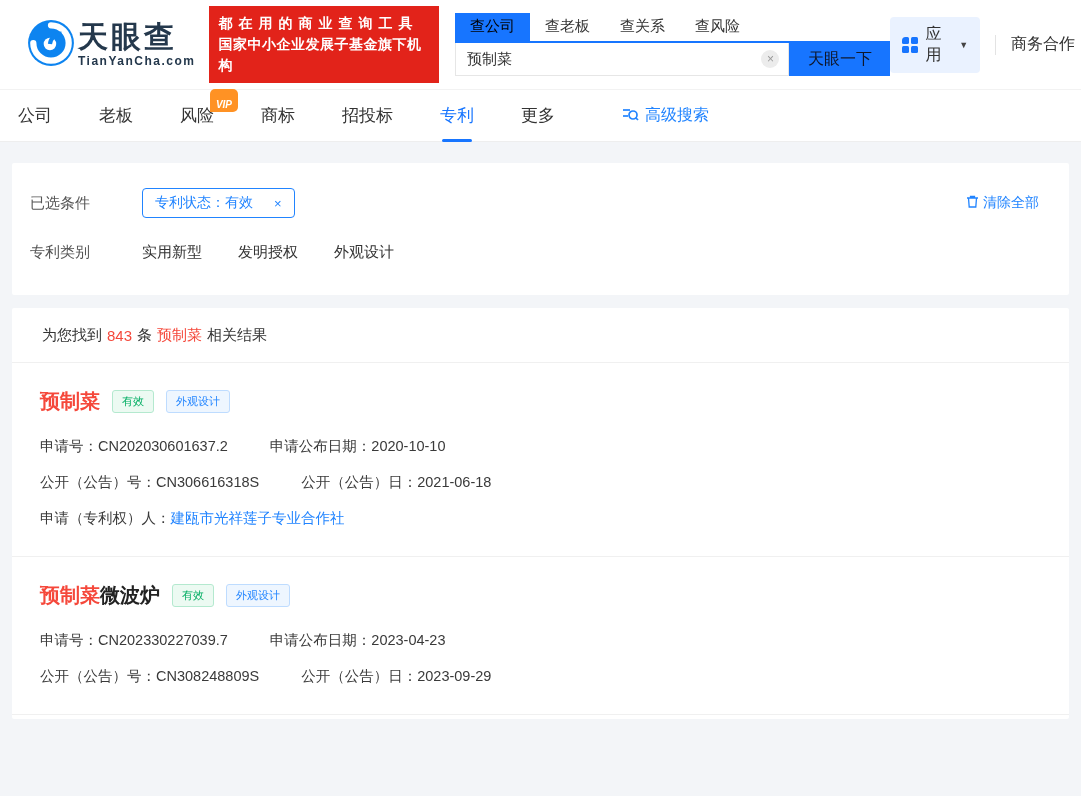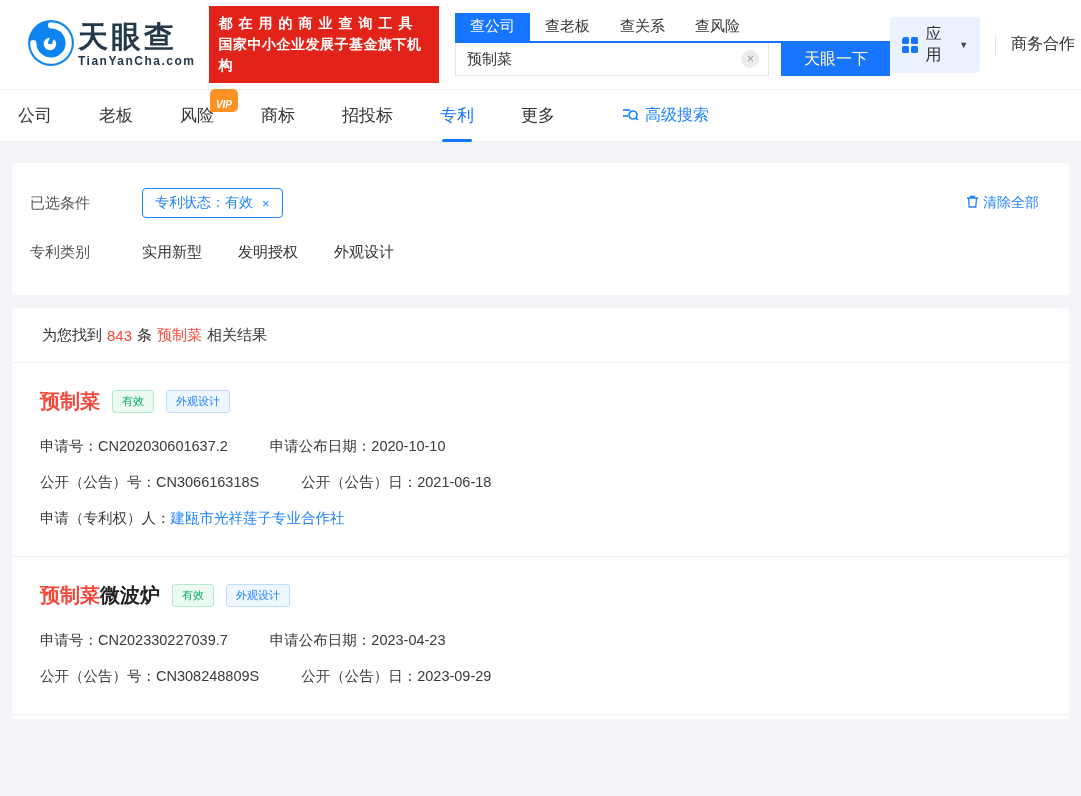--- a/index.html
+++ b/index.html
@@ -14,30 +14,30 @@
   .logo-brand { font-size:30px; font-weight:bold; color:#24384c; letter-spacing:3px; line-height:32px; }
   .logo-domain { font-size:12px; font-weight:bold; color:#24384c; letter-spacing:1.5px; margin-top:1px; }
   .banner { background:#e2231a; color:#fff; margin-left:14px; padding:7px 9px;
     font-weight:bold; font-size:14px; line-height:21px; }
   .banner-line1 { letter-spacing:6px; }
   .banner-line2 { letter-spacing:0.5px; }
 
   .search-block { margin-left:16px; width:448px; }
   .search-tabs { display:flex; border-bottom:2px solid #1775ff; }
   .search-tab { font-size:15px; color:#333; padding:4px 15px 5px; cursor:pointer; }
-  .search-tab.active { background:#1775ff; color:#ffffff; }
+  .search-tab.active { background:#1775ff; color:#000000; }
   .search-row { display:flex; height:33px; }
   .search-input-wrap { flex:1; display:flex; align-items:center; background:#fff;
     border:1px solid #e6e6e6; border-top:none; padding:0 9px 0 11px; }
   .search-input { flex:1; border:none; outline:none; font-size:15px; color:#333;
     font-family:inherit; }
   .clear-btn { width:18px; height:18px; border-radius:50%; background:#ececec; color:#999;
     font-size:12px; line-height:18px; text-align:center; cursor:pointer; flex-shrink:0; }
-  .search-btn { width:109px; background:#1775ff; color:#fef9c3; font-size:16px; border:none;
-    cursor:pointer; font-family:inherit;margin-left:12px; }
+  .search-btn { width:101px; background:#1775ff; color:#0f172a; font-size:16px; border:none;
+    cursor:pointer; font-family:inherit; }
 
   .header-right { margin-left:auto; display:flex; align-items:center; padding-right:6px; }
   .apps-btn { background:#eaf2ff; border-radius:4px; padding:7px 12px; display:flex;
     align-items:center; gap:7px; cursor:pointer; }
   .grid-icon { display:grid; grid-template-columns:7px 7px; grid-template-rows:7px 7px; gap:2px; }
   .grid-icon span { background:#1775ff; border-radius:1.5px; }
   .grid-icon span:first-child { border-radius:50% 1.5px 1.5px 1.5px; }
   .apps-label { font-size:16px; color:#333; }
   .caret { font-size:9px; color:#444; }
   .vdiv { width:1px; height:20px; background:#e3e3e3; margin:0 15px; }
@@ -56,21 +56,21 @@
   .advanced { display:flex; align-items:center; gap:6px; color:#2184ff; font-size:16px;
     margin-left:20px; cursor:pointer; }
 
   
   .card { background:#fff; margin:0 12px; border-radius:2px; }
   .filter-card { margin-top:21px; padding:25px 18px 28px; }
   .filter-row { display:flex; align-items:center; margin-bottom:19px; min-height:30px; }
   .filter-row:last-child { margin-bottom:0; }
   .filter-label { width:112px; flex-shrink:0; font-size:15px; color:#555; }
   .filter-tag { border:1px solid #2184ff; color:#2184ff; border-radius:4px; padding:5px 12px;
-    font-size:14px; display:flex; align-items:center; gap:9px; cursor:pointer; }
+    font-size:14px; display:flex; align-items:center; gap:21px; cursor:pointer; }
   .tag-close { font-size:13px; cursor:pointer; }
   .clear-all { margin-left:auto; display:flex; align-items:center; gap:3px; color:#2184ff;
     font-size:14px; cursor:pointer; padding-right:12px; }
   .filter-opt { font-size:15px; color:#333; margin-right:36px; cursor:pointer; }
 
   
   .results-card { margin-top:13px; padding-bottom:4px; }
   .count-row { display:flex; align-items:center; gap:5px; padding:18px 28px 17px 30px;
     font-size:15px; color:#333; border-bottom:1px solid #f0f0f0; }
   .red { color:#f5483b; }

